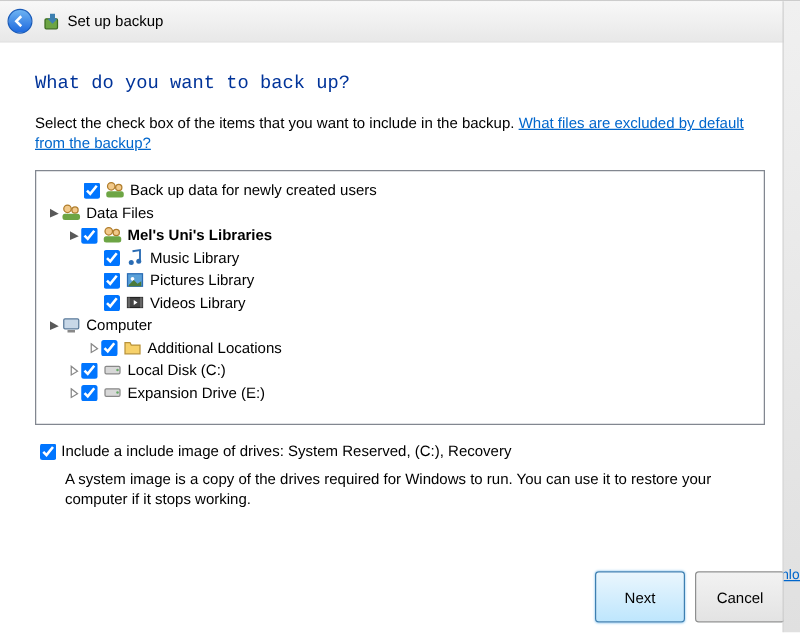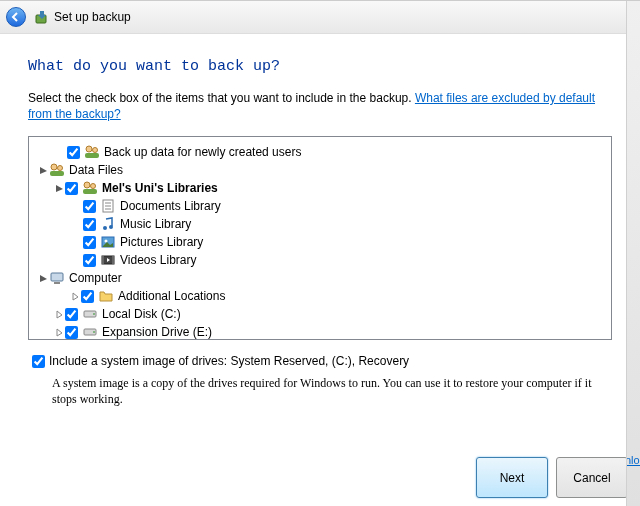--- a/index.html
+++ b/index.html
@@ -17,21 +17,21 @@
   .tree-row { display: flex; align-items: center; height: 18px; white-space: nowrap; }
   .expander { width: 12px; display: flex; align-items: center; justify-content: center; cursor: pointer; flex: 0 0 12px; }
   .expander svg { display: block; }
   .spacer { display: inline-block; }
   .chk { width: 13px; height: 13px; margin: 0 4px 0 0; flex: 0 0 13px; cursor: pointer; }
   .node-icon { width: 16px; height: 16px; margin-right: 4px; flex: 0 0 16px; }
   .node-label { font-size: 12px; }
   .bold { font-weight: bold; }
   .sys-image-row { margin-top: 14px; display: flex; align-items: flex-start; padding-left: 4px; }
   .sys-image-row .chk { margin-top: 1px; }
-  .sys-desc { margin: 8px 0 0 24px; font-size: 12px; line-height: 1.3; max-width: 560px; font-family: Liberation Serif, serif; }
+  .sys-desc { margin: 8px 0 0 24px; font-size: 12px; line-height: 1.3; max-width: 560px; }
   .footer { position: absolute; bottom: 8px; right: 12px; display: flex; gap: 8px; }
   .btn { min-width: 72px; height: 41px; font-size: 12px; border: 1px solid #8e8f8f; background: linear-gradient(#f2f2f2,#e3e3e3); border-radius: 3px; cursor: pointer; padding: 0 10px; }
   .btn.primary { border: 1px solid #3c7fb1; box-shadow: 0 0 2px #6fb7e9; background: linear-gradient(#eaf6fd,#bee6fd); }
   .right-edge { position: absolute; top: 0; right: 0; width: 14px; height: 100%; background: linear-gradient(#f0f0f0,#e0e0e0); border-left: 1px solid #d0d0d0; font-size: 11px; color: #0066cc; overflow: hidden; }
   .right-edge span { position: absolute; bottom: 40px; left: -10px; text-decoration: underline; }
 </style>
 </head>
 <body>
 
 <div class="window">
@@ -95,31 +95,20 @@
           </span>
         <input type="checkbox" class="chk" checked="" style="">
         <span class="node-icon"><svg width="16" height="16" viewBox="0 0 16 16">
               <circle cx="5" cy="5" r="3" fill="#f2c98a" stroke="#b07d2c"></circle>
               <circle cx="11" cy="6" r="2.5" fill="#f2c98a" stroke="#b07d2c"></circle>
               <rect x="1" y="9" width="14" height="5" rx="2" fill="#6da544"></rect>
             </svg></span>
         <span class="node-label bold">Mel's Uni's Libraries</span>
       </div>
 
-      <div class="tree-row">
-        <span class="spacer" style="width:50px"></span>
-        <input type="checkbox" class="chk" checked="" style="">
-        <span class="node-icon"><svg width="16" height="16" viewBox="0 0 16 16">
-              <rect x="3" y="2" width="10" height="12" fill="#fff" stroke="#888"></rect>
-              <line x1="5" y1="5" x2="11" y2="5" stroke="#888"></line>
-              <line x1="5" y1="8" x2="11" y2="8" stroke="#888"></line>
-              <line x1="5" y1="11" x2="11" y2="11" stroke="#888"></line>
-            </svg></span>
-        <span class="node-label">Documents Library</span>
-      </div>
 
       <div class="tree-row">
         <span class="spacer" style="width:50px"></span>
         <input type="checkbox" class="chk" checked="" style="">
         <span class="node-icon"><svg width="16" height="16" viewBox="0 0 16 16">
               <path d="M6 3 L12 2 L12 10" stroke="#2a6cb4" stroke-width="1.5" fill="none"></path>
               <circle cx="5" cy="12" r="2" fill="#2a6cb4"></circle>
               <circle cx="11" cy="11" r="2" fill="#2a6cb4"></circle>
             </svg></span>
         <span class="node-label">Music Library</span>
@@ -203,21 +192,21 @@
               <rect x="2" y="5" width="12" height="6" rx="1" fill="#d8d8d8" stroke="#888"></rect>
               <circle cx="12" cy="8" r="1" fill="#6a6"></circle>
             </svg></span>
         <span class="node-label">Expansion Drive (E:)</span>
       </div>
 
     </div>
 
     <div class="sys-image-row">
       <input type="checkbox" class="chk" checked="" style="">
-      <span>Include a system image of drives: System Reserved, (C:), Recovery</span>
+      <span>Include a include image of drives: System Reserved, (C:), Recovery</span>
     </div>
     <div class="sys-desc">A system image is a copy of the drives required for Windows to run. You can use it to restore your computer if it stops working.</div>
 
   </div>
 
   <div class="footer">
     <button class="btn primary">Next</button>
     <button class="btn">Cancel</button>
   </div>
 

